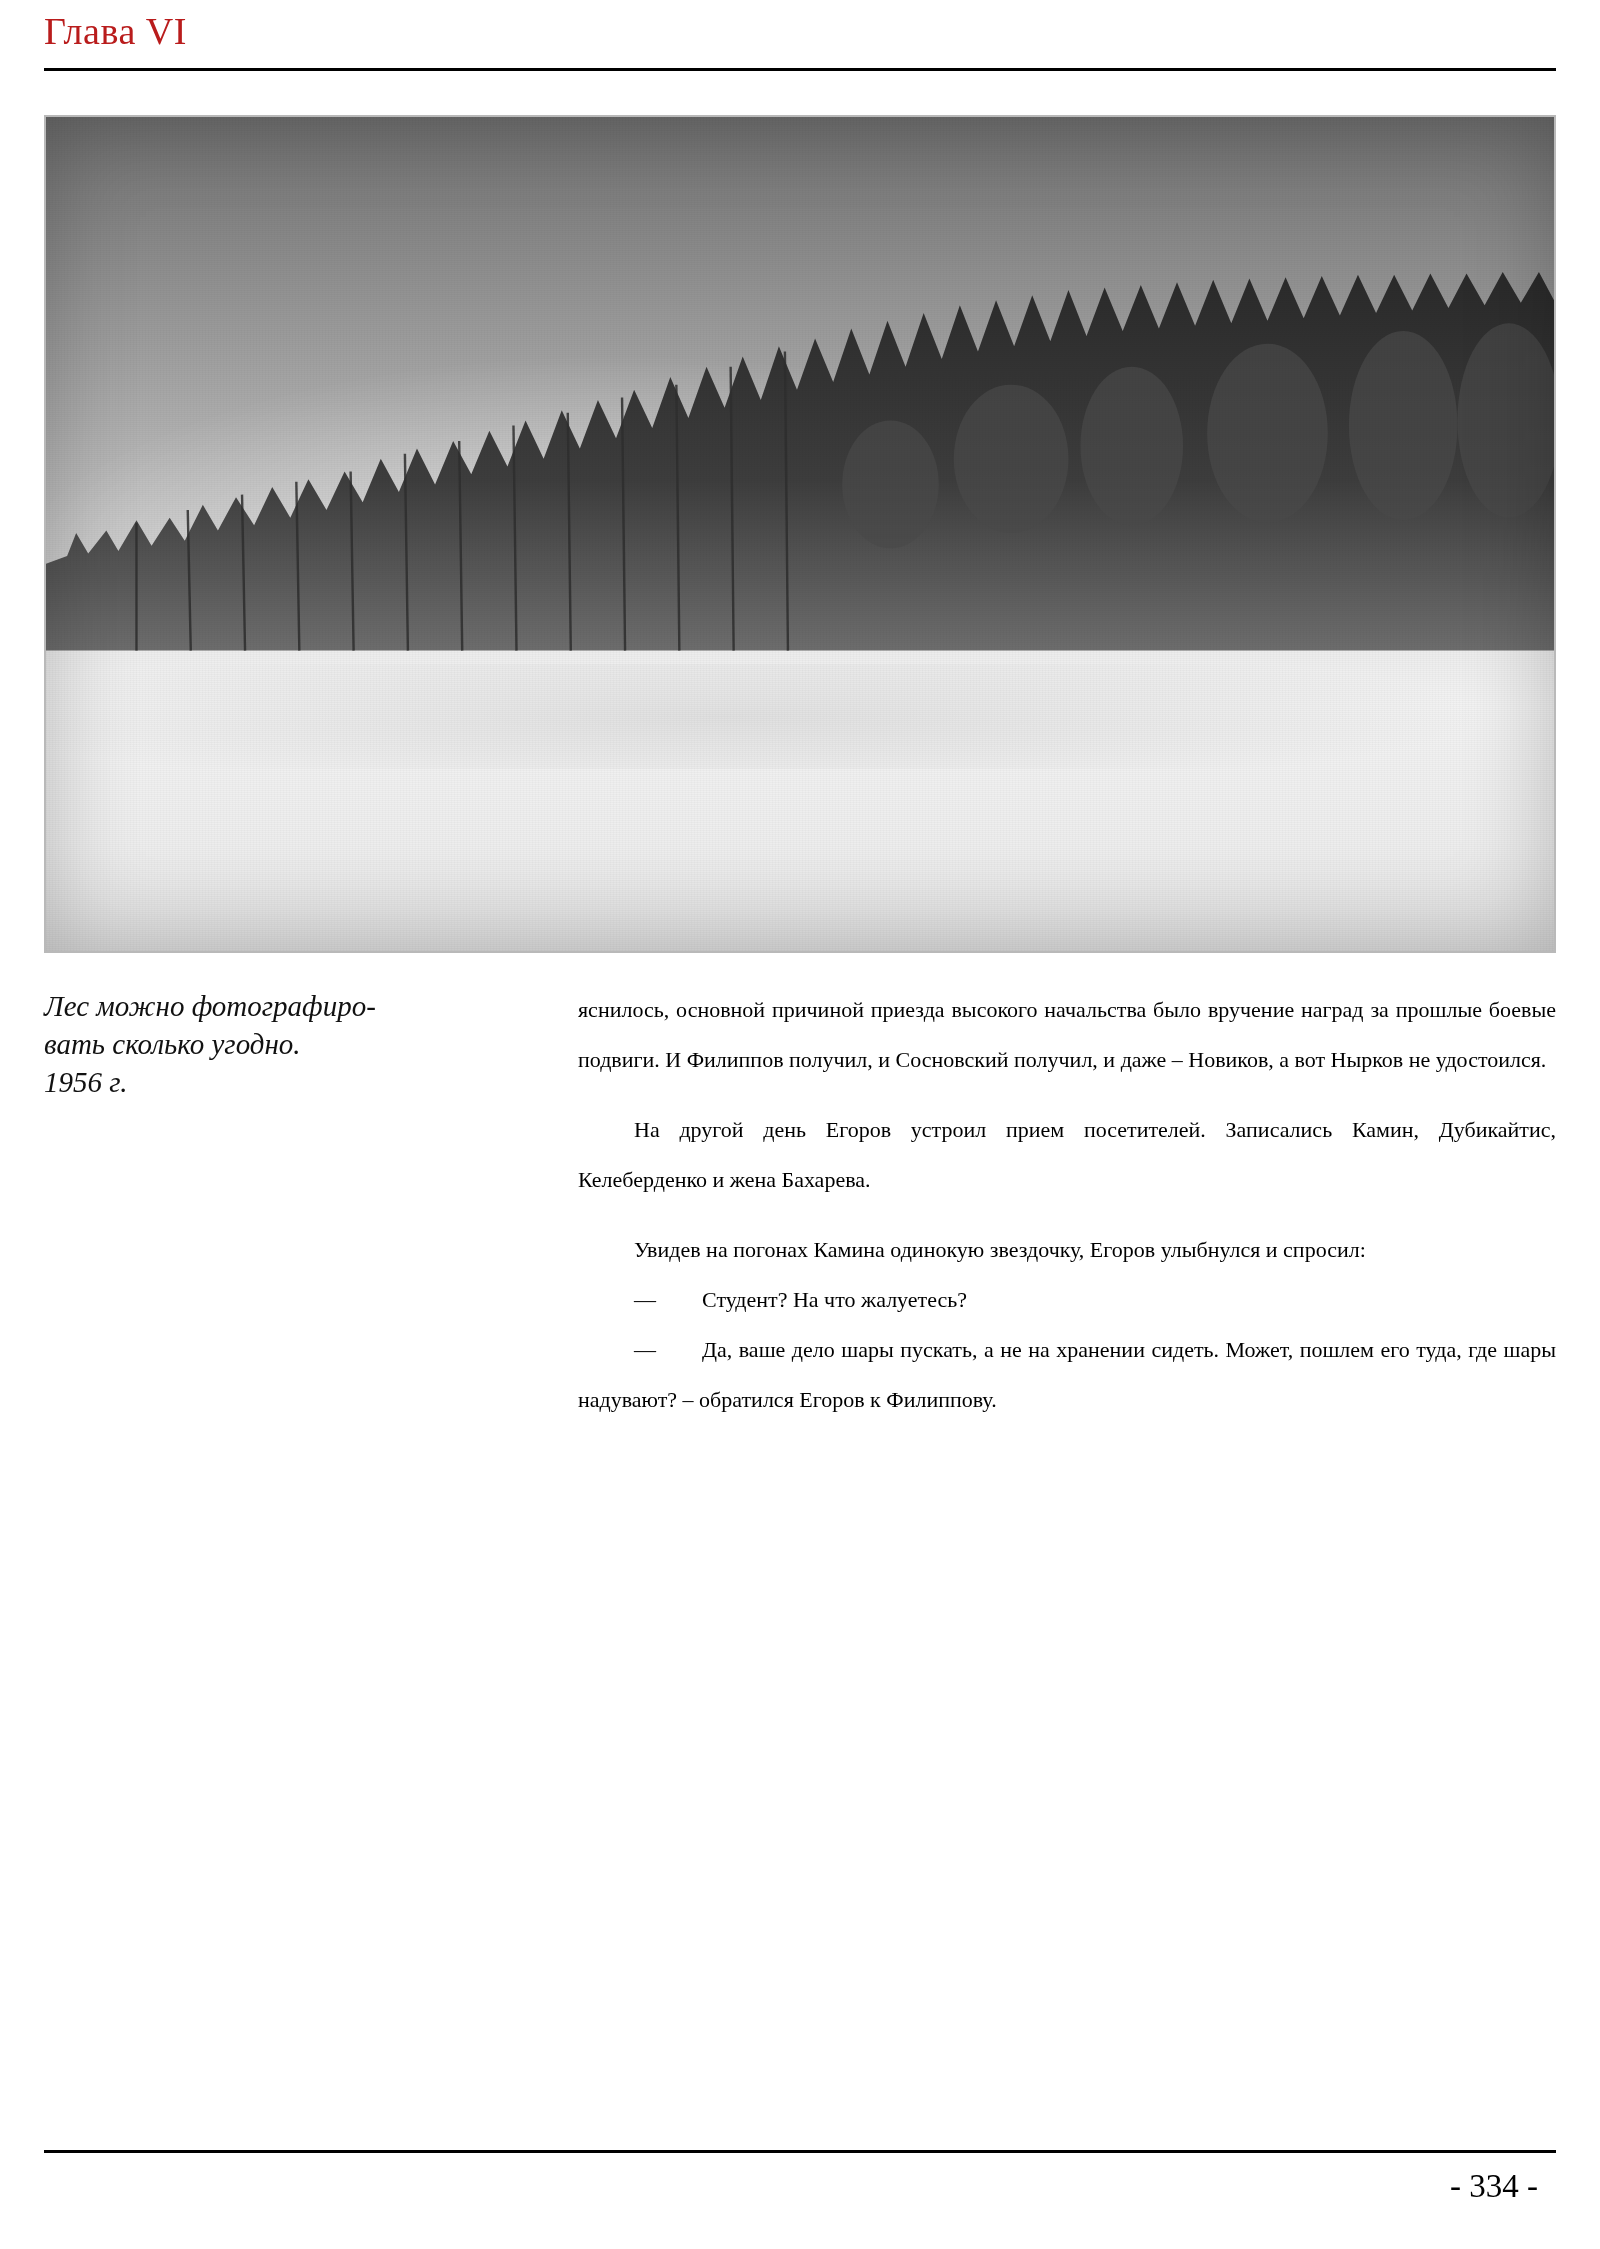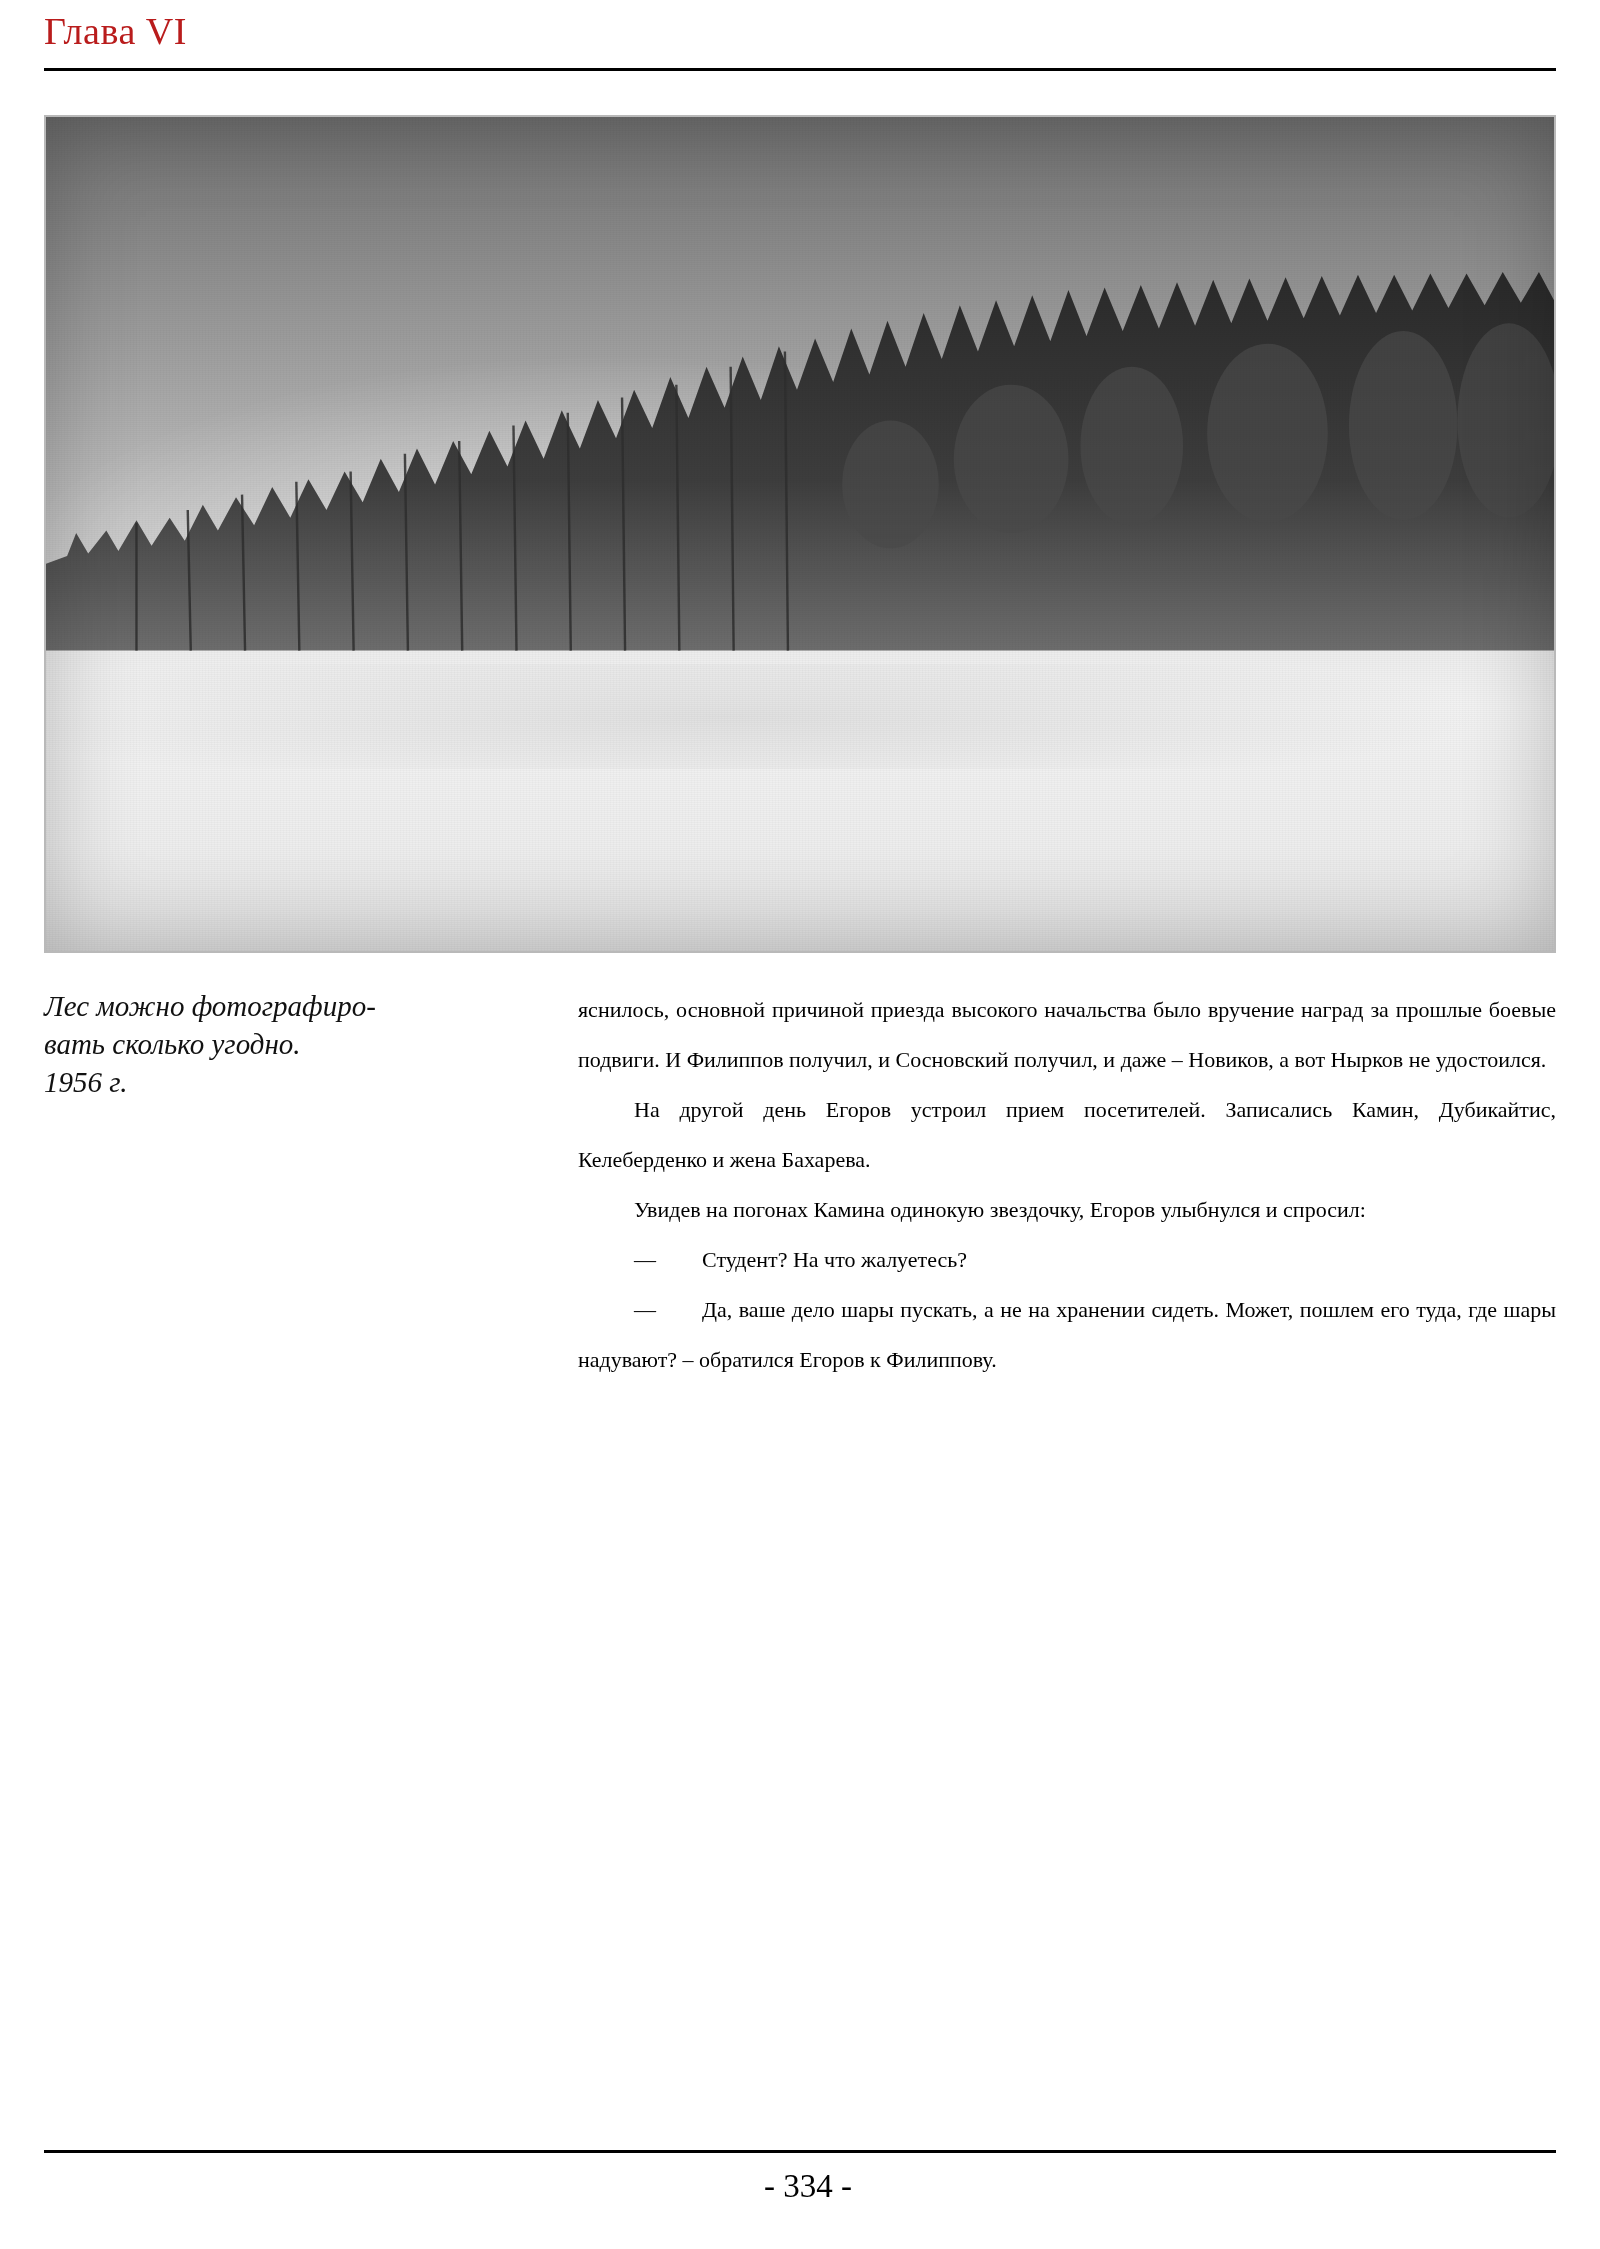--- a/index.html
+++ b/index.html
@@ -140,39 +140,39 @@
     font-size: 22px;
     line-height: 50px;
     color: #000;
     text-align: justify;
   }
   .para {
     margin: 0 0 0 0;
     text-align: justify;
     text-justify: inter-word;
   }
-  .para.indent { text-indent: 56px; }
+  .para.indent { text-indent: 56px; margin-top: 20px; }
   .para.dialog { text-indent: 56px; }
   .dash-gap { display: inline-block; width: 46px; }
 
   
   .footer-rule {
     position: absolute;
     left: 44px;
     top: 2150px;
     width: 1512px;
     height: 0;
     border-top: 3px solid #000;
   }
   .page-number {
     position: absolute;
-    left: 52px;
+    left: 26px;
     top: 2168px;
     width: 1512px;
-    text-align: center;
+    text-align: right;
     font-family: "Liberation Serif", serif;
     font-size: 33px;
     color: #000;
   }
 </style>
 </head>
 <body>
 
 <div class="page">
 

